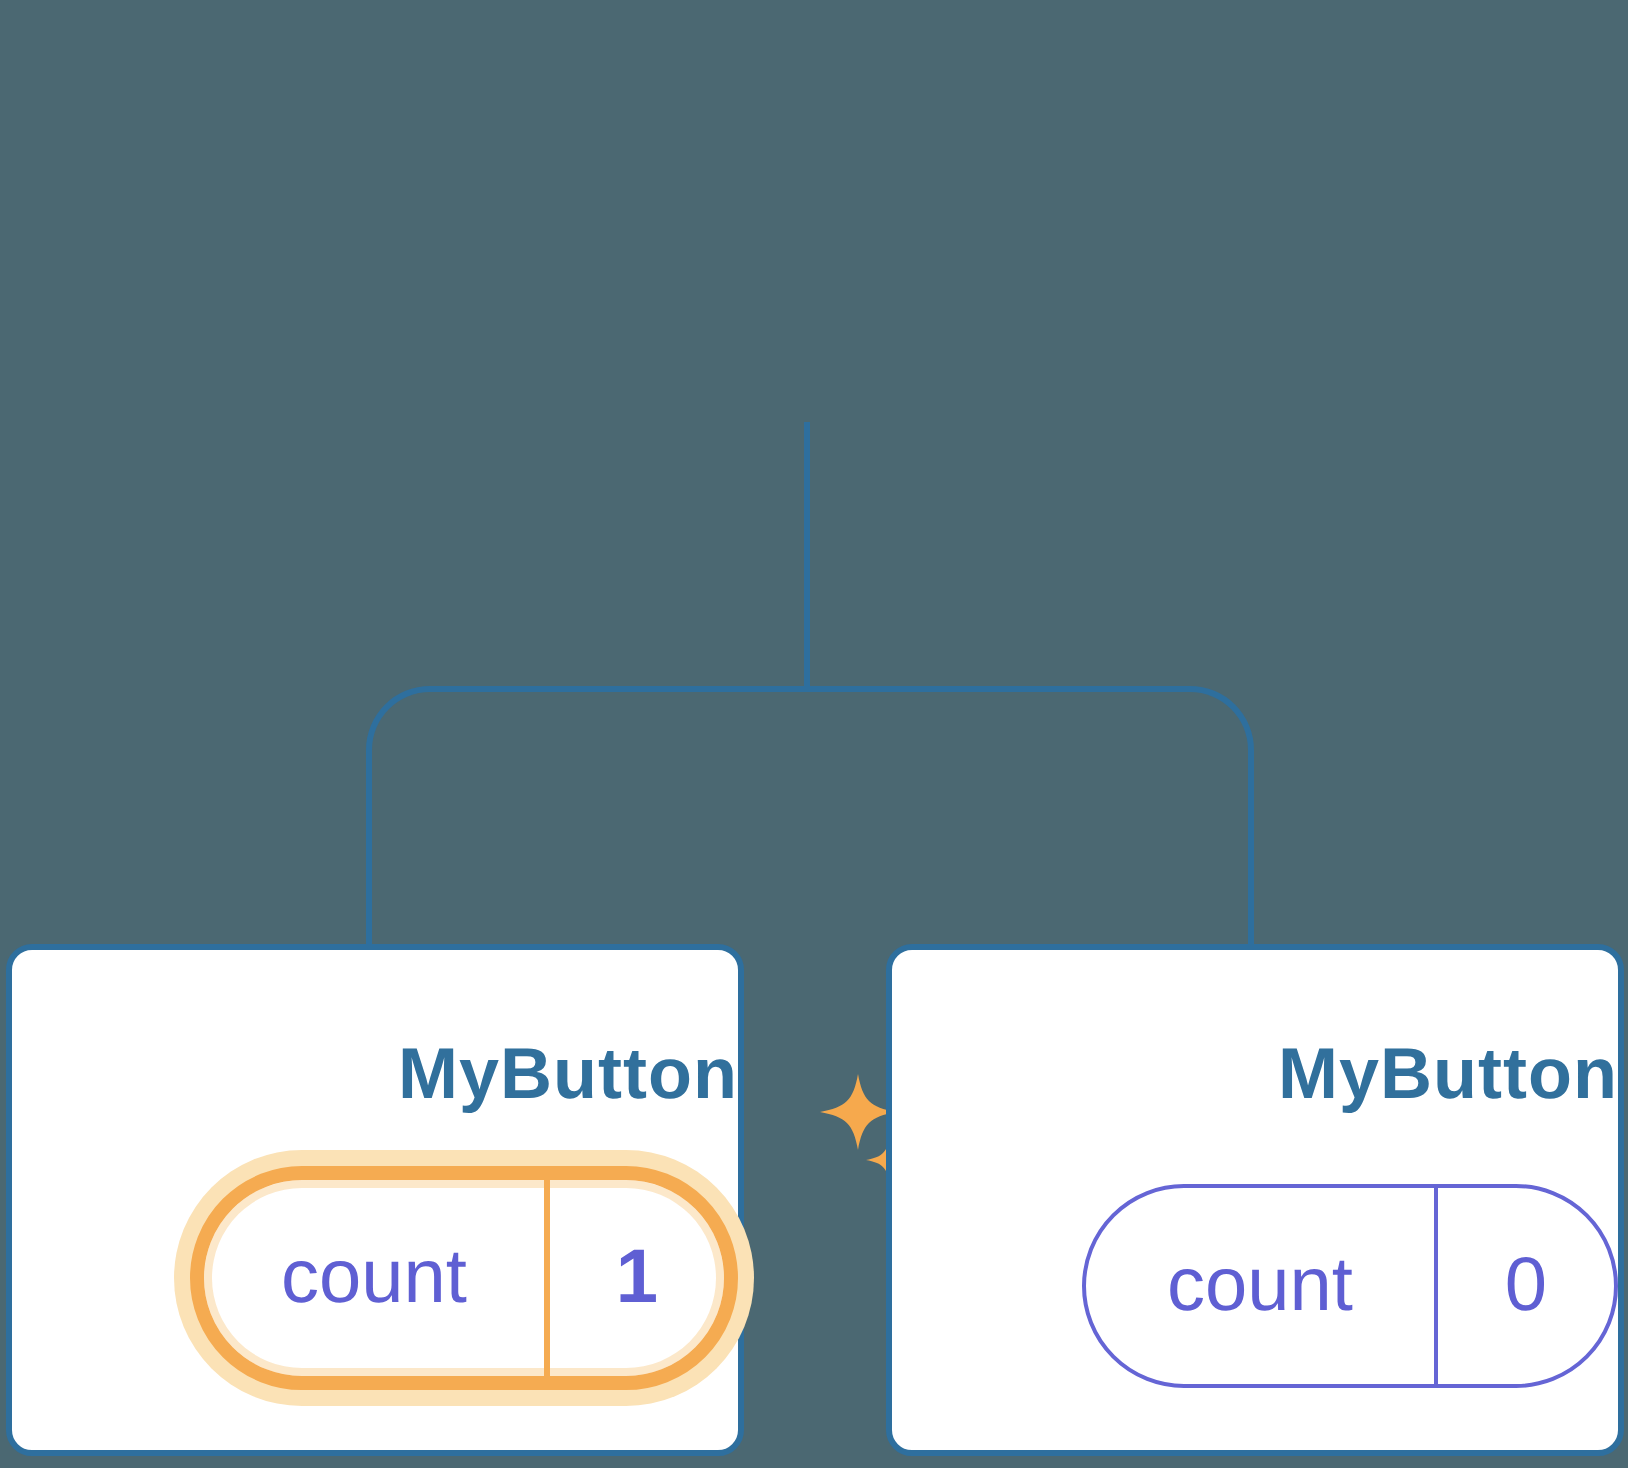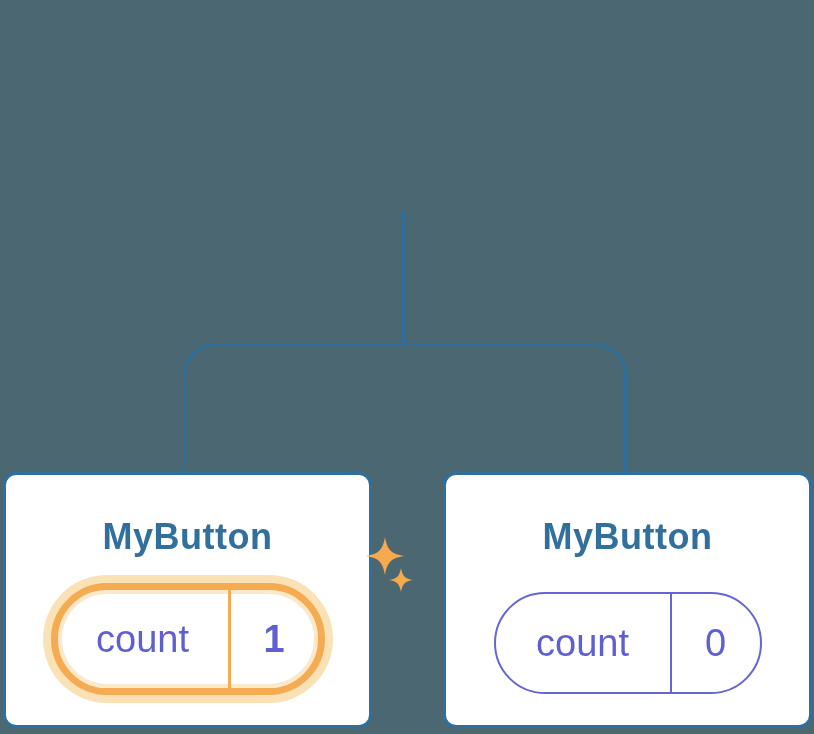--- a/index.html
+++ b/index.html
@@ -35,21 +35,21 @@
     flex-direction: column;
     align-items: center;
   }
   .node-root {
     left: 218px; top: 3px;
     width: 370px; height: 208px;
     justify-content: center;
   }
   .node-child {
     top: 472px;
-    width: 369px; height: 256px;
+    width: 369px; height: 256px; align-items: flex-end;
   }
   .node-left  { left: 3px; }
   .node-right { left: 443px; }
   .node-title {
     font-size: 36px;
     font-weight: bold;
     color: var(--node-text);
     letter-spacing: 0.5px;
     line-height: 44px;
   }

